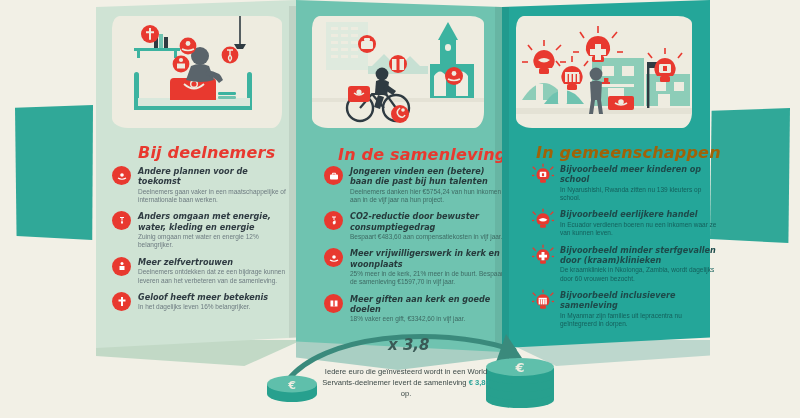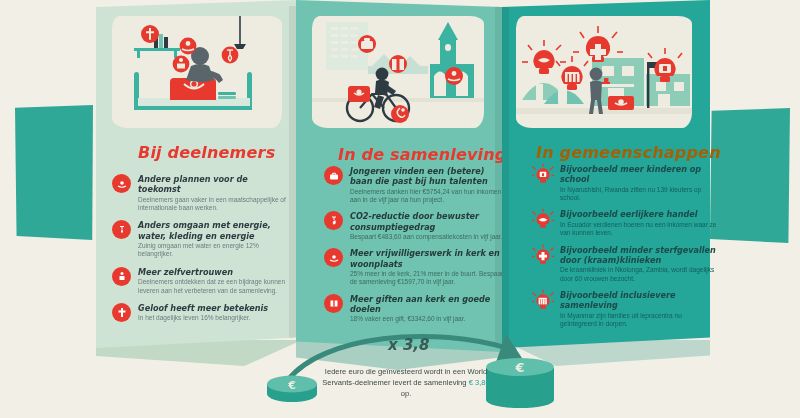--- a/index.html
+++ b/index.html
@@ -82,21 +82,21 @@
   .item-title {
     font-family: "DejaVu Sans", sans-serif;
     font-weight: bold; font-style: italic;
     font-size: 8.1px; line-height: 10.3px;
     margin-bottom: 1px;
   }
   .item-body {
     font-family: "Liberation Sans", sans-serif;
     font-size: 6.5px; line-height: 8.4px;
   }
-  .list-left  .item-title { color: #2f3b42; margin-top: 8px; }
+  .list-left  .item-title { color: #2f3b42; }
   .list-left  .item-body  { color: #6d7b80; }
   .list-mid   .item-title { color: #263b3c; }
   .list-mid   .item-body  { color: #3d6a63; }
   .list-right .item-title { color: #1d4a4a; }
   .list-right .item-body  { color: #14605c; }
 
   
   .badge {
     position: absolute; left: 0; top: 0;
     width: 19px; height: 19px; border-radius: 50%;
@@ -118,21 +118,21 @@
     font-style: italic; font-weight: bold;
     font-size: 15px; color: #3a5a56;
   }
   .arrow-svg { position: absolute; left: 282px; top: 328px; width: 300px; height: 60px; }
   .bottom-text {
     position: absolute; left: 318px; top: 366px; width: 176px;
     text-align: center;
     font-family: "Liberation Sans", sans-serif;
     font-size: 7.6px; line-height: 11px; color: #3d4a48;
   }
-  .bottom-text b { color: #2aa398; font-weight: normal; }
+  .bottom-text b { color: #2aa398; font-weight: bold; }
   .coin-small { position: absolute; left: 266px; top: 372px; width: 52px; height: 32px; }
   .coin-stack { position: absolute; left: 484px; top: 352px; width: 72px; height: 58px; }
   .coin-small svg, .coin-stack svg { display:block; width:100%; height:100%; }
 </style>
 </head>
 <body>
 
 <div id="stage">
 
   <div class="slab slab-left"></div>

